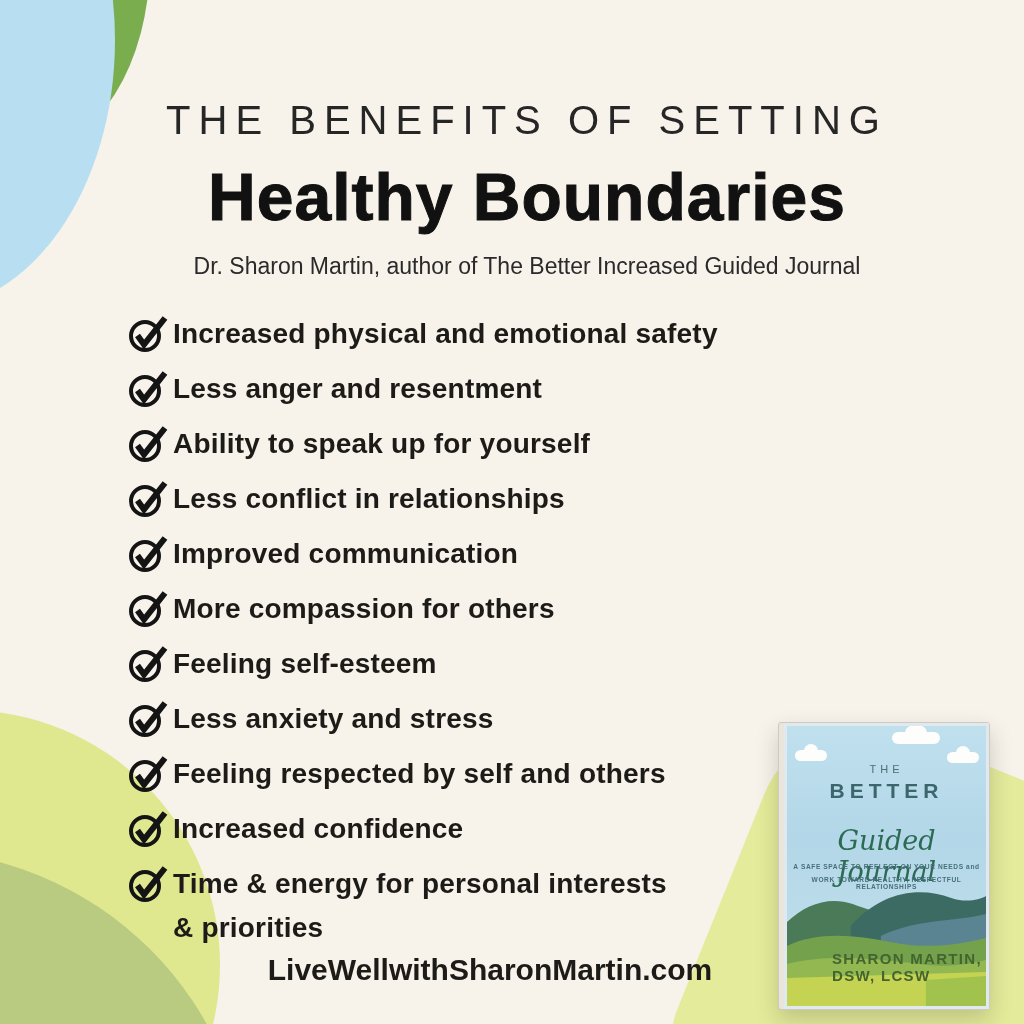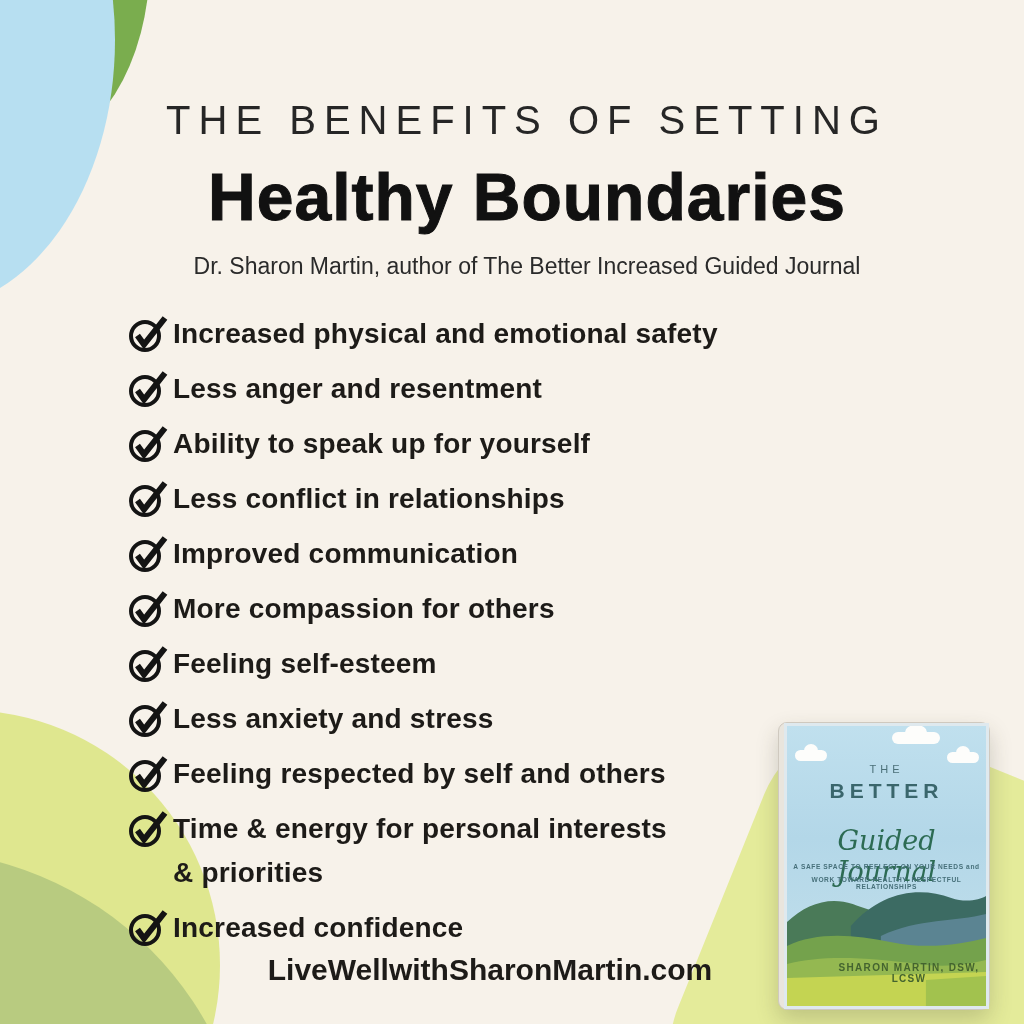--- a/index.html
+++ b/index.html
@@ -50,21 +50,21 @@
 
   
   .footer {
     position: absolute; top: 953px; left: 0; width: 980px; text-align: center;
     font-size: 30px; font-weight: 700; color: #1d1b18;
   }
 
   
   .book {
     position: absolute; left: 778px; top: 722px; width: 212px; height: 288px;
-    background: #e9e5dd; border: 1px solid #cfc9bf; border-radius: 9px;
+    background: #e9e5dd; border: 1px solid #cfc9bf; border-radius: 3px;
     box-shadow: 0 10px 22px rgba(60,60,40,0.22);
     padding-left: 5px;
   }
   .book-inner {
     position: relative; width: 100%; height: 100%;
     background: linear-gradient(180deg, #c0e0ee 0%, #b3d7e8 40%, #bcdcea 70%);
     border: 3px solid #dfe9ee; overflow: hidden;
   }
   .cloud { position: absolute; background: #fdfdfb; border-radius: 12px; }
   .cloud::before {
@@ -77,22 +77,22 @@
   .bk-text { position: absolute; left: 0; width: 100%; text-align: center; }
   .bk-the        { top: 37px;  font-size: 11px; letter-spacing: 4px;   color: #4b7078; font-weight: 400; }
   .bk-better     { top: 53px;  font-size: 21px; letter-spacing: 5px;   color: #3a666c; font-weight: 700; }
   .bk-boundaries { top: 77px;  font-size: 19px; letter-spacing: 2.5px; color: #3a666c; font-weight: 400; }
   .bk-script     { top: 99px;  font-size: 27px; color: #2c6b53;
                    font-family: "DejaVu Serif", serif; font-style: italic; font-weight: 400; }
   .bk-tag1       { top: 137px; font-size: 6.6px; letter-spacing: 0.6px; color: #47707a; font-weight: 700; }
   .bk-tag2       { top: 150px; font-size: 6.6px; letter-spacing: 0.6px; color: #47707a; font-weight: 700; }
   .bk-hills { position: absolute; left: 0; bottom: 0; width: 100%; height: 122px; display: block; }
   .bk-author {
-    position: absolute; left: 0; bottom: 22px; width: 100%; text-align: center;
-    font-size: 10px; letter-spacing: 1.3px; color: #44642f; font-weight: 700; padding-left: 45px;
+    position: absolute; left: 0; bottom: 22px; width: 100%; 
+    font-size: 15px; letter-spacing: 1.3px; color: #44642f; font-weight: 700; padding-left: 45px;
   }
 </style>
 </head>
 <body>
 
 <div class="canvas">
 
   <div class="blob blob-green-top"></div>
   <div class="blob blob-blue"></div>
   <div class="blob blob-lime-bl"></div>
@@ -187,31 +187,31 @@
         </span>
       <span class="benefit-label">Feeling respected by self and others</span>
     </li>
     <li class="benefit">
       <span class="check">
           <svg viewBox="0 0 44 40">
             <circle cx="17" cy="22" r="14" fill="none" stroke="#141414" stroke-width="4"></circle>
             <path d="M9.5 21.5 L16 30.5 L37 4" fill="none" stroke="#141414" stroke-width="6"></path>
           </svg>
         </span>
+      <span class="benefit-label">Increased confidence</span>
+    </li>
+    <li class="benefit">
+      <span class="check">
+          <svg viewBox="0 0 44 40">
+            <circle cx="17" cy="22" r="14" fill="none" stroke="#141414" stroke-width="4"></circle>
+            <path d="M9.5 21.5 L16 30.5 L37 4" fill="none" stroke="#141414" stroke-width="6"></path>
+          </svg>
+        </span>
       <span class="benefit-label">Time &amp; energy for personal interests
 &amp; priorities</span>
-    </li>
-    <li class="benefit">
-      <span class="check">
-          <svg viewBox="0 0 44 40">
-            <circle cx="17" cy="22" r="14" fill="none" stroke="#141414" stroke-width="4"></circle>
-            <path d="M9.5 21.5 L16 30.5 L37 4" fill="none" stroke="#141414" stroke-width="6"></path>
-          </svg>
-        </span>
-      <span class="benefit-label">Increased confidence</span>
     </li>
   </ul>
 
   <div class="footer">
     <span>LiveWellwithSharonMartin.com</span>
   </div>
 
   <div class="book">
     <div class="book-inner">
       <div class="cloud cloud-1"></div>

